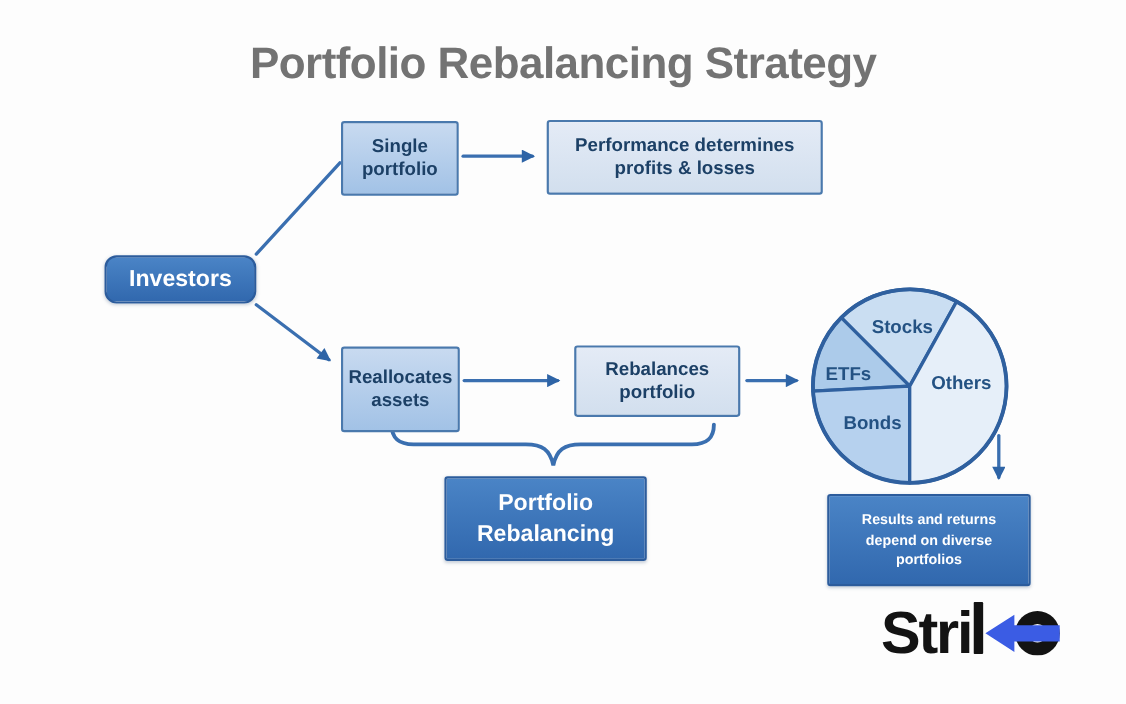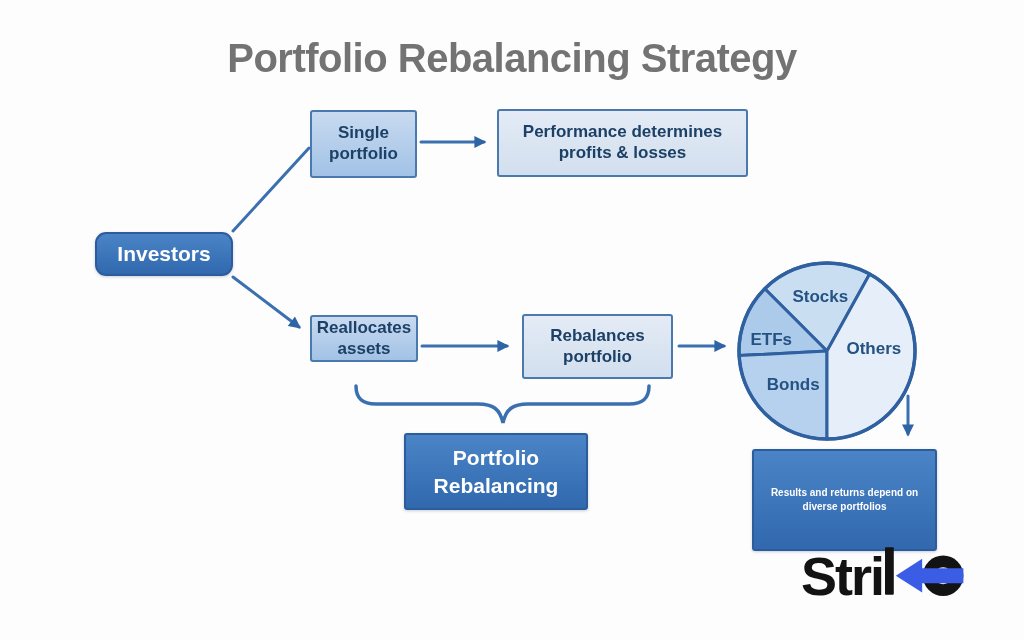--- a/index.html
+++ b/index.html
@@ -32,24 +32,24 @@
     background:linear-gradient(180deg,#c8daf0,#a2c2e6);
     border:2px solid #4a79ad;color:#1c4066;font-weight:bold;
   }
   .box.light{
     background:linear-gradient(180deg,#e4ebf6,#d2dfee);
     border:2px solid #4a79ad;color:#1c4066;font-weight:bold;
   }
   .investors{left:95px;top:232px;width:138px;height:44px;font-size:21px;border-radius:11px;}
   .single{left:310px;top:110px;width:107px;height:68px;font-size:17px;padding:0 26px;}
   .performance{left:497px;top:109px;width:251px;height:68px;font-size:17px;padding:0 18px;}
-  .reallocates{left:310px;top:315px;width:108px;height:47px;font-size:17px;padding:0 4px;}
+  .reallocates{left:310px;top:315px;width:108px;height:78px;font-size:17px;padding:0 4px;}
   .rebalances{left:522px;top:314px;width:151px;height:65px;font-size:17px;padding:0 22px;}
   .rebal-main{left:404px;top:433px;width:184px;height:77px;font-size:21px;padding:0 28px;line-height:1.3;}
-  .results{left:752px;top:449px;width:185px;height:102px;font-size:10px;padding:0 10px;line-height:1.45;}
+  .results{left:752px;top:449px;width:185px;height:84px;font-size:13px;padding:0 10px;line-height:1.45;}
   .logo{position:absolute;left:801px;top:547px;height:58px;display:flex;align-items:center;}
   .logo-text{font-weight:bold;font-size:54px;line-height:0.98;letter-spacing:-2px;color:#131313;}
   svg.ke{height:50px;width:auto;margin-left:2px;margin-bottom:10px;display:block;}
 </style>
 </head>
 <body>
 
 <div class="stage">
 
   <div class="title">Portfolio Rebalancing Strategy</div>

